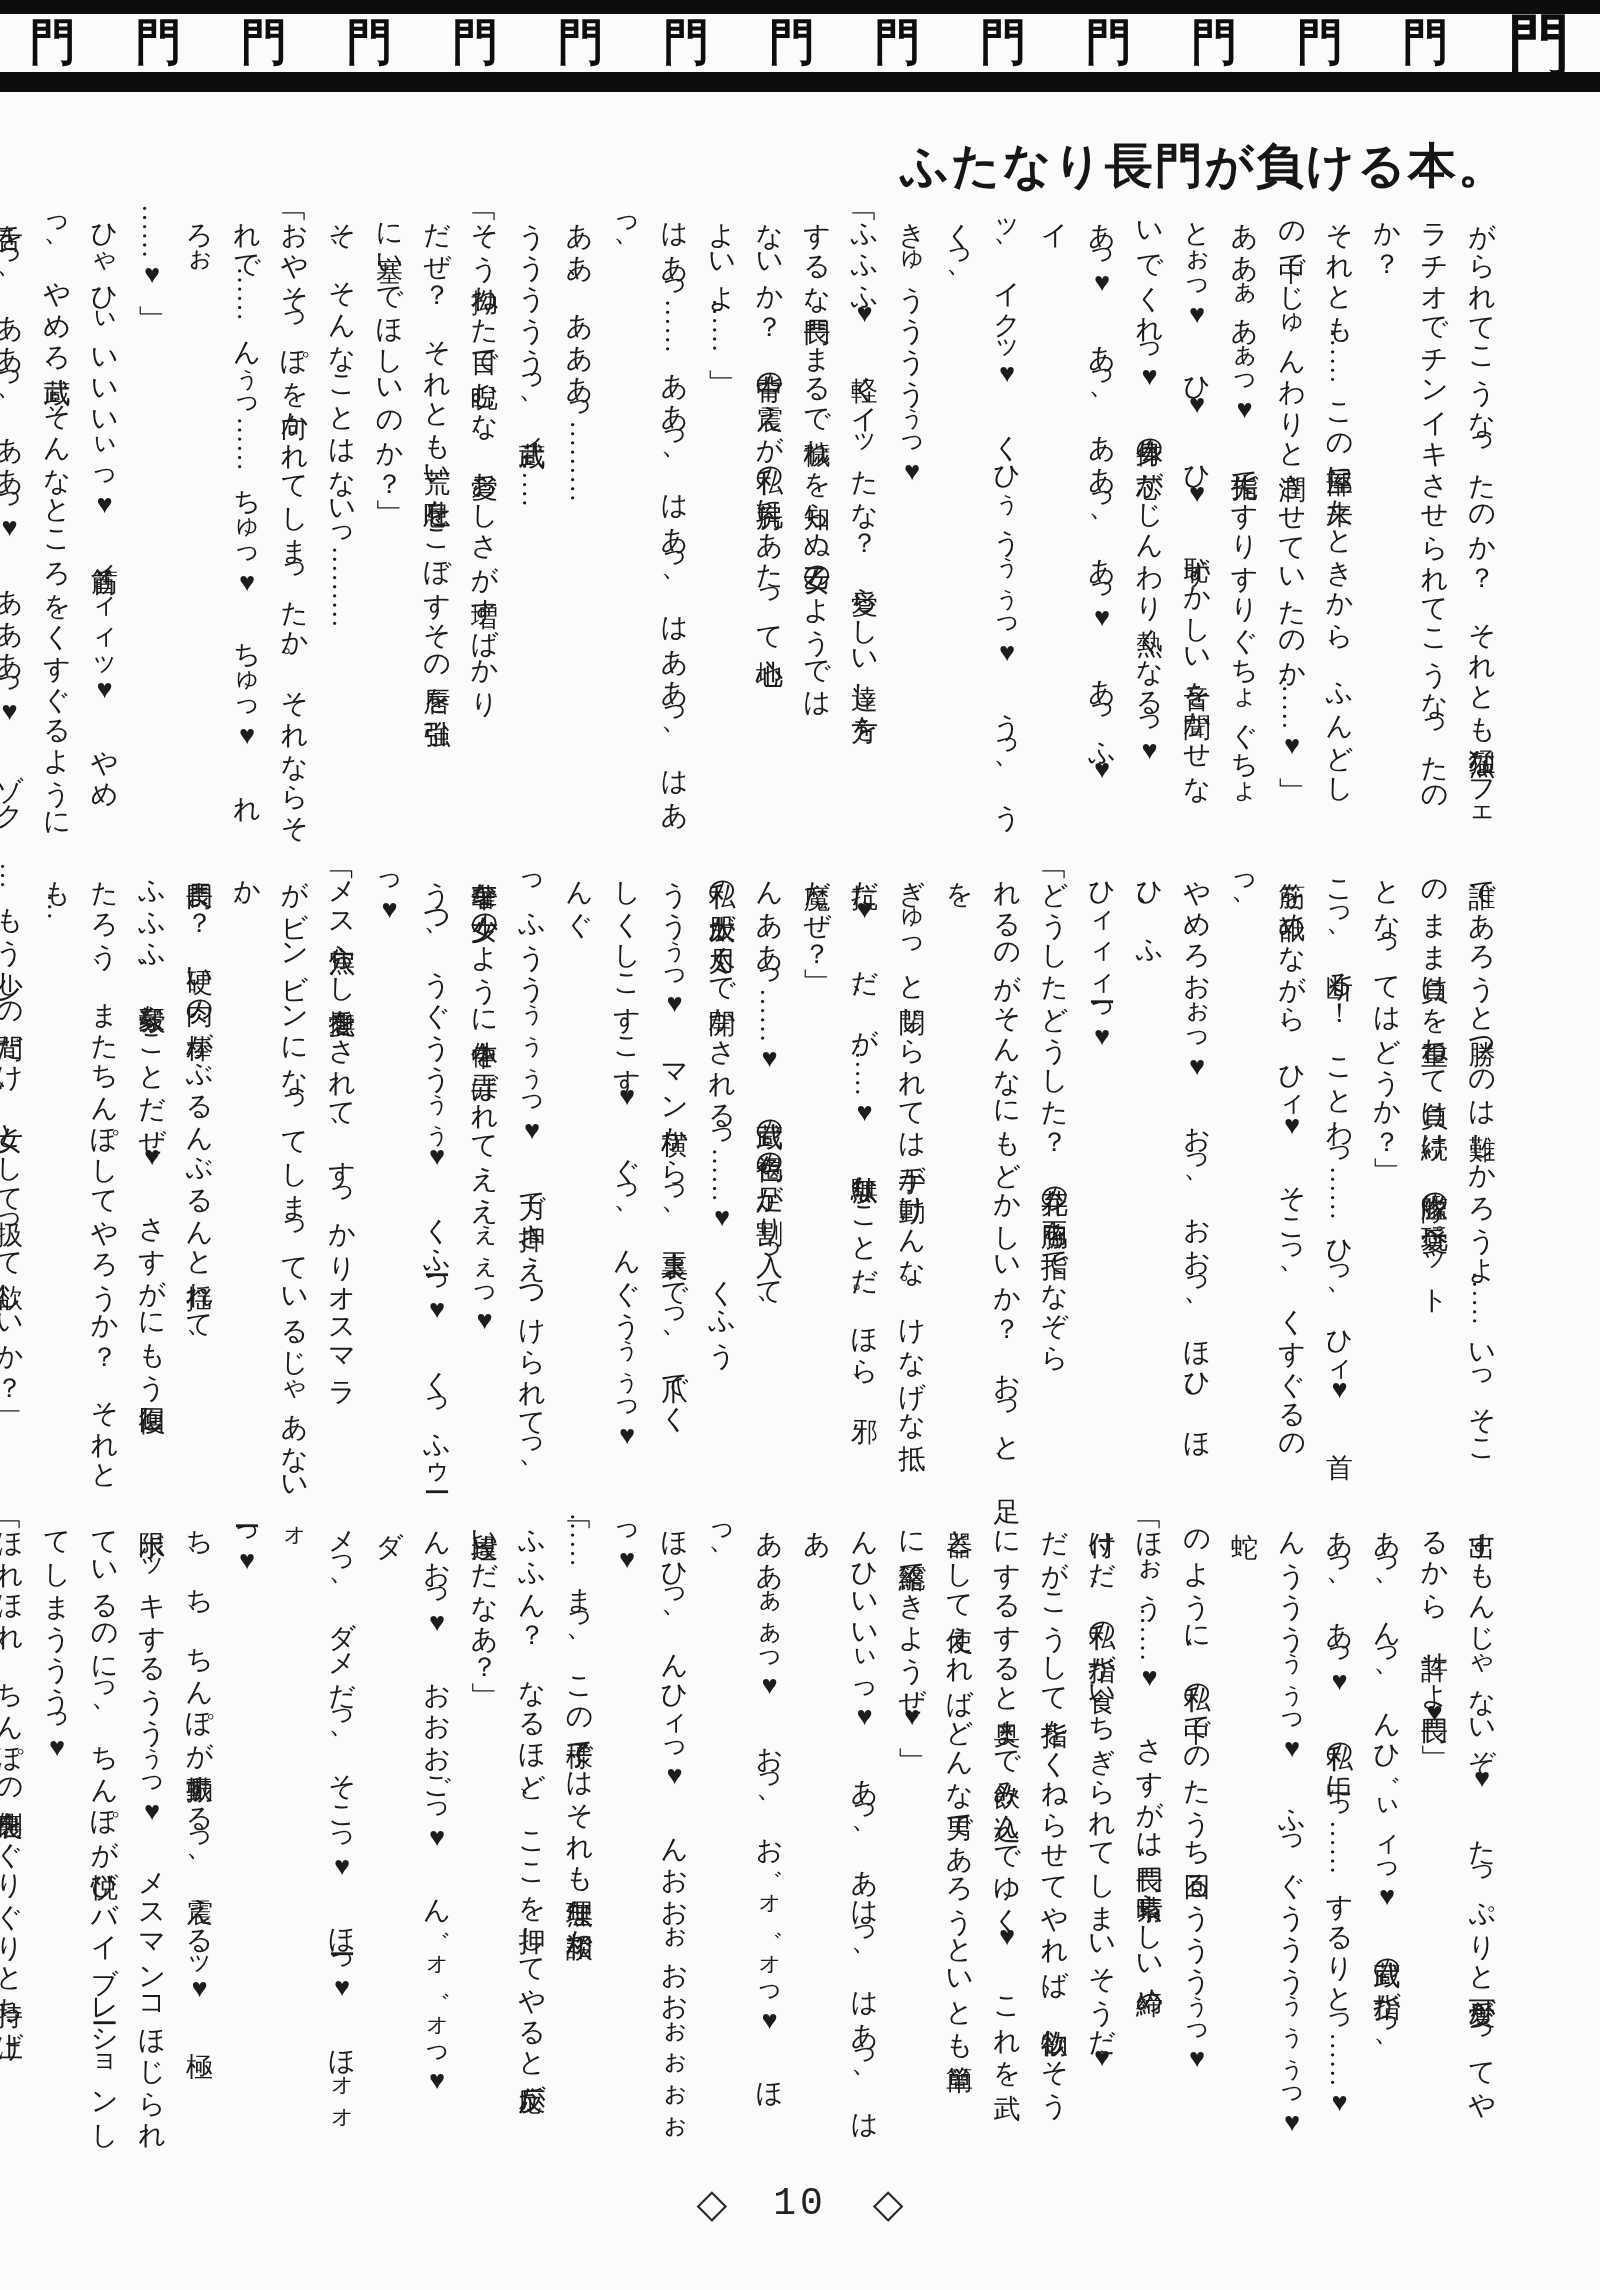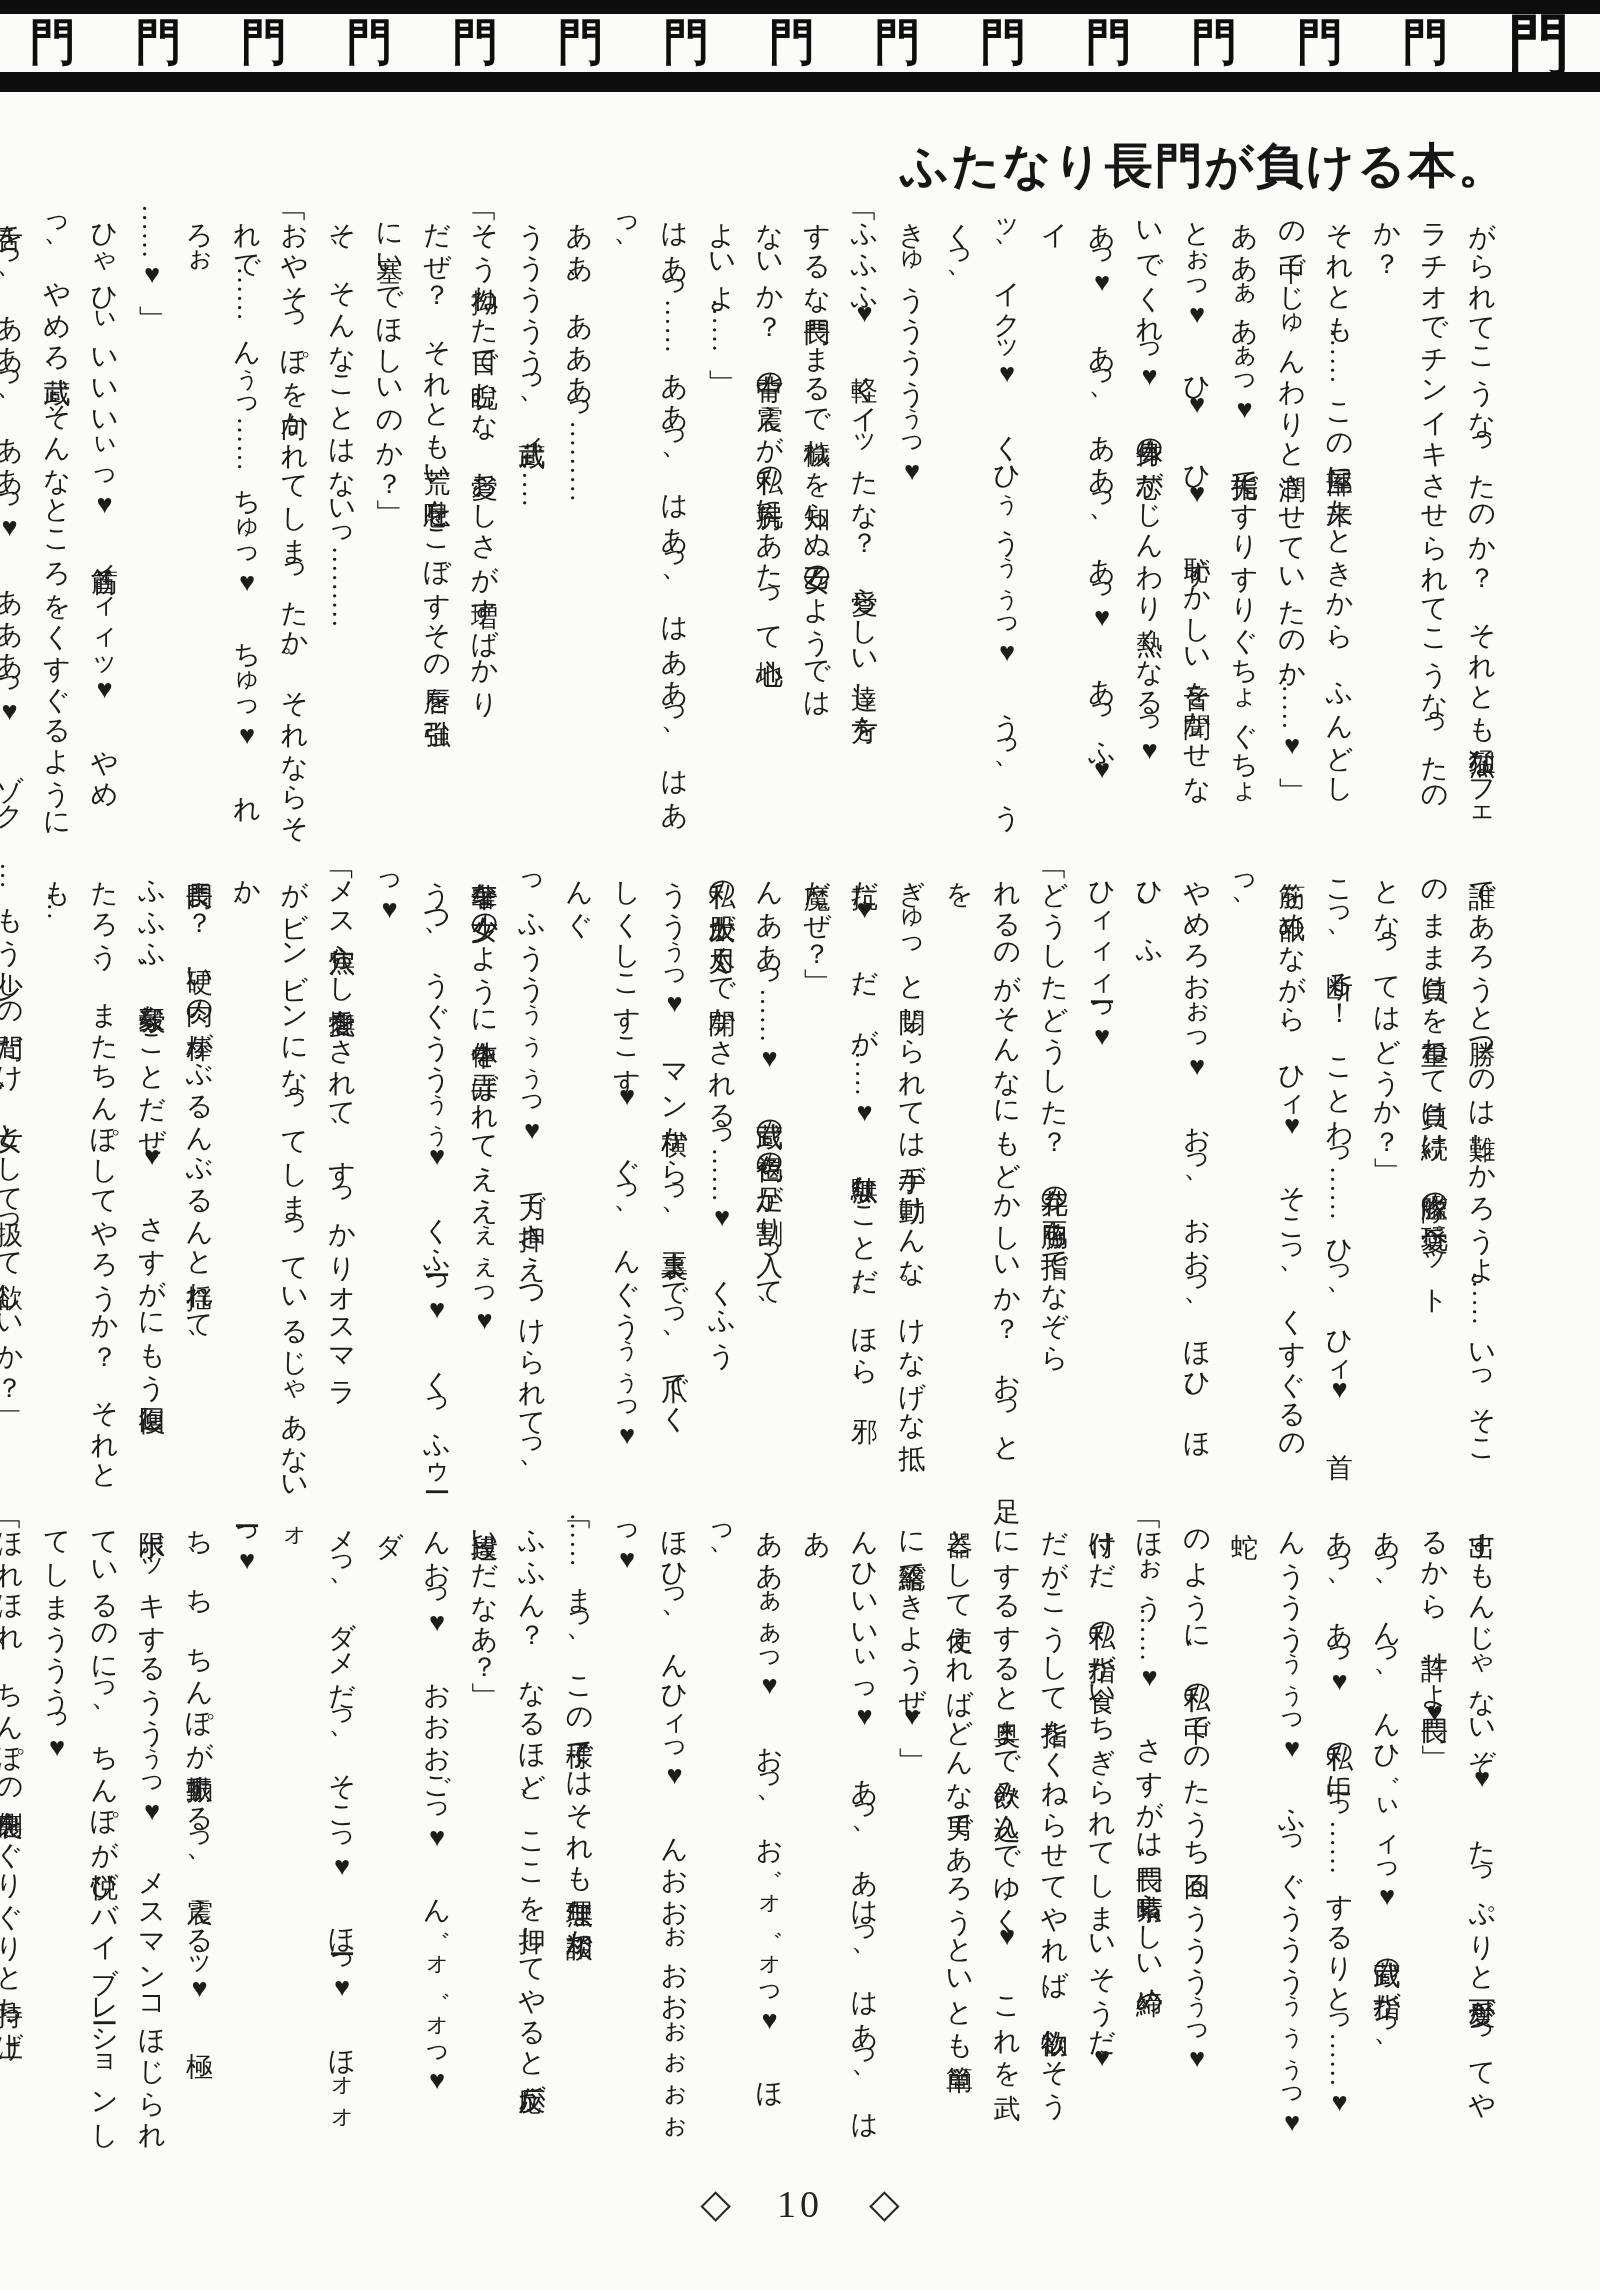--- a/index.html
+++ b/index.html
@@ -77,21 +77,21 @@
     width: 100%;
     display: flex;
     justify-content: center;
     align-items: center;
     gap: 46px;
     font-size: 38px;
     color: #222;
   }
   .footer .ornament { font-size: 40px; color: #2a2a2a; }
   .footer .pagenum {
-    font-family: Liberation Serif, serif;
+    font-family: Liberation Mono, monospace;
     letter-spacing: 4px;
   }
 </style>
 </head>
 <body>
 
 <div class="page">
 
   <div class="bar-thin"></div>
 

